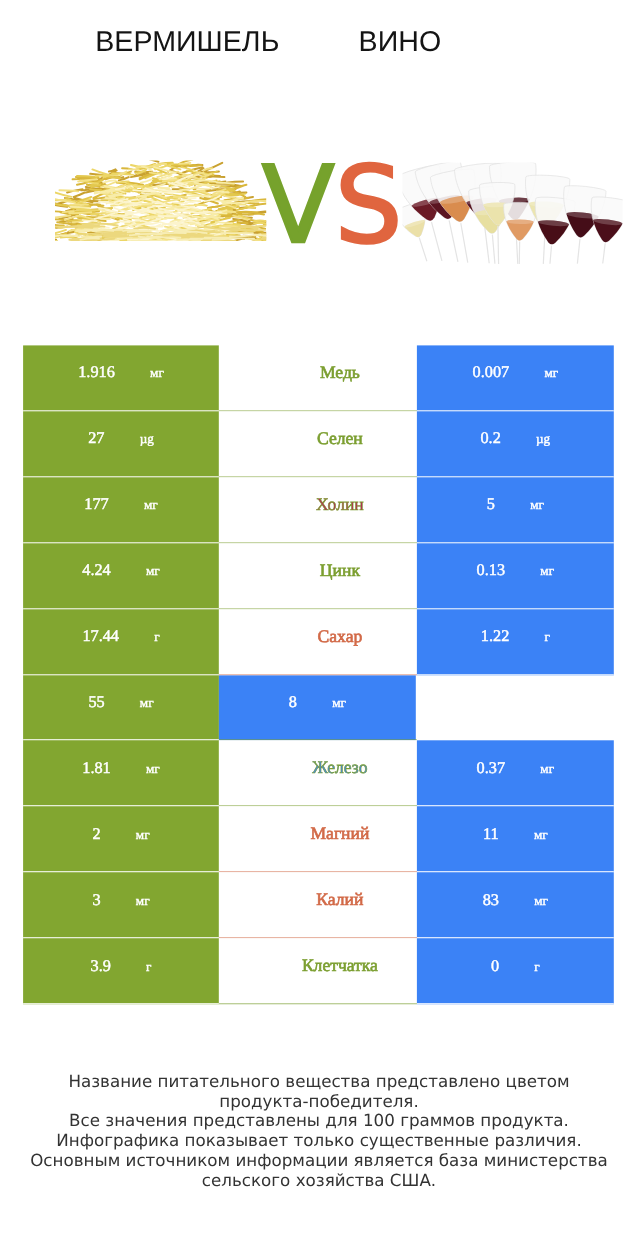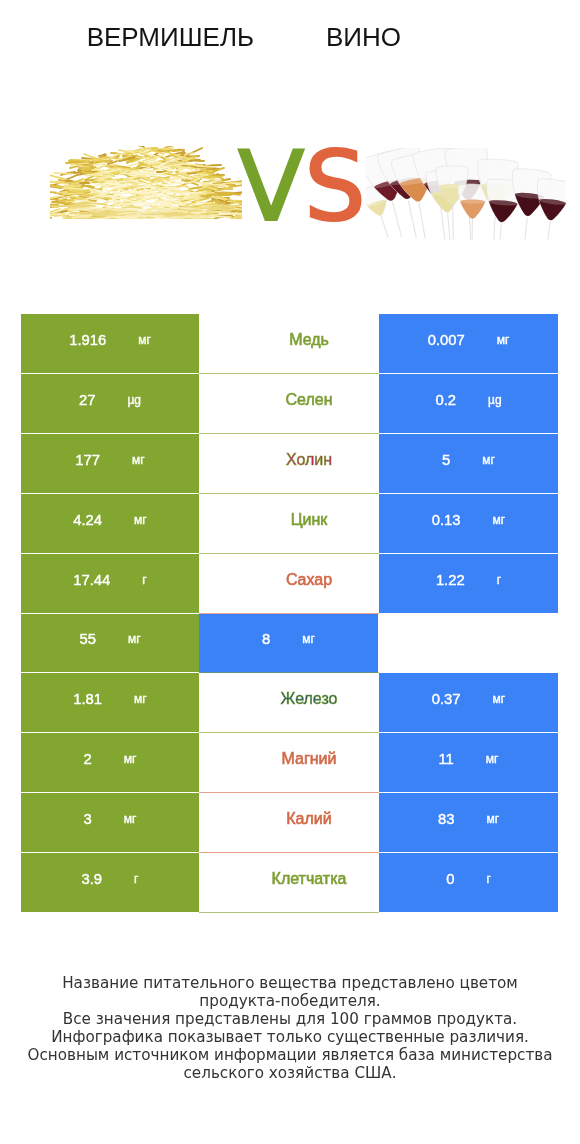--- a/index.html
+++ b/index.html
@@ -12,21 +12,21 @@
 
   .hero{position:absolute;left:0;top:0px;width:580px;height:300px;}
   .pasta-img{position:absolute;left:50px;top:146px;}
   .wine-img{position:absolute;left:366px;top:148px;}
   .vs{position:absolute;left:226px;top:138px;font-family:"DejaVu Sans",sans-serif;font-size:97px;line-height:97px;font-weight:400;margin-left:12px;}
   .vs .v{color:#76a22c;-webkit-text-stroke:2.2px #76a22c;}
   .vs .s{color:#e0653f;-webkit-text-stroke:2.2px #e0653f;}
 
   .tbl{position:absolute;left:21px;top:314px;width:537px;}
   .row{position:relative;height:59.92px;display:flex;}
-  .cell{display:flex;align-items:center;justify-content:center;padding-bottom:8px;box-sizing:border-box;font-family:Liberation Sans, sans-serif;gap:31px;}
+  .cell{display:flex;align-items:center;justify-content:center;padding-bottom:8px;box-sizing:border-box;font-family:Liberation Serif, serif;gap:31px;}
   .cl{width:178px;background:#82a630;color:#fff;}
   .cm{width:180px;background:#fff;padding-left:40px;}
   .cr{width:179px;background:#3b82f6;color:#fff;}
   .num{font-size:14.8px;font-weight:400;-webkit-text-stroke:.42px #fff;}
   .unit{font-size:12px;font-weight:400;margin-left:1px;-webkit-text-stroke:.38px #fff;}
   .lbl{font-size:16px;font-weight:400;}
   .divl{position:absolute;left:0;right:0;bottom:0;height:1px;display:flex;}
   .divl i{display:block;height:1px;}
   .d1{width:178px;background:#fff;}
   .d3{width:179px;background:#fff;}
@@ -242,21 +242,21 @@
           <i style="width:180px;background:#7c9f31;opacity:.62"></i>
           <i class="d3"></i>
         </div>
       </div>
       <div class="row">
         <div class="cell cl">
           <span class="num">1.81</span>
           <span class="unit">мг</span>
         </div>
         <div class="cell cm">
-          <span class="lbl" style="color:#0c4a6e;-webkit-text-stroke:.6px #7c9f31">Железо</span>
+          <span class="lbl" style="color:#3b82f6;-webkit-text-stroke:.6px #7c9f31">Железо</span>
         </div>
         <div class="cell cr">
           <span class="num">0.37</span>
           <span class="unit">мг</span>
         </div>
         <div class="divl">
           <i class="d1"></i>
           <i style="width:180px;background:#7c9f31;opacity:.62"></i>
           <i class="d3"></i>
         </div>

